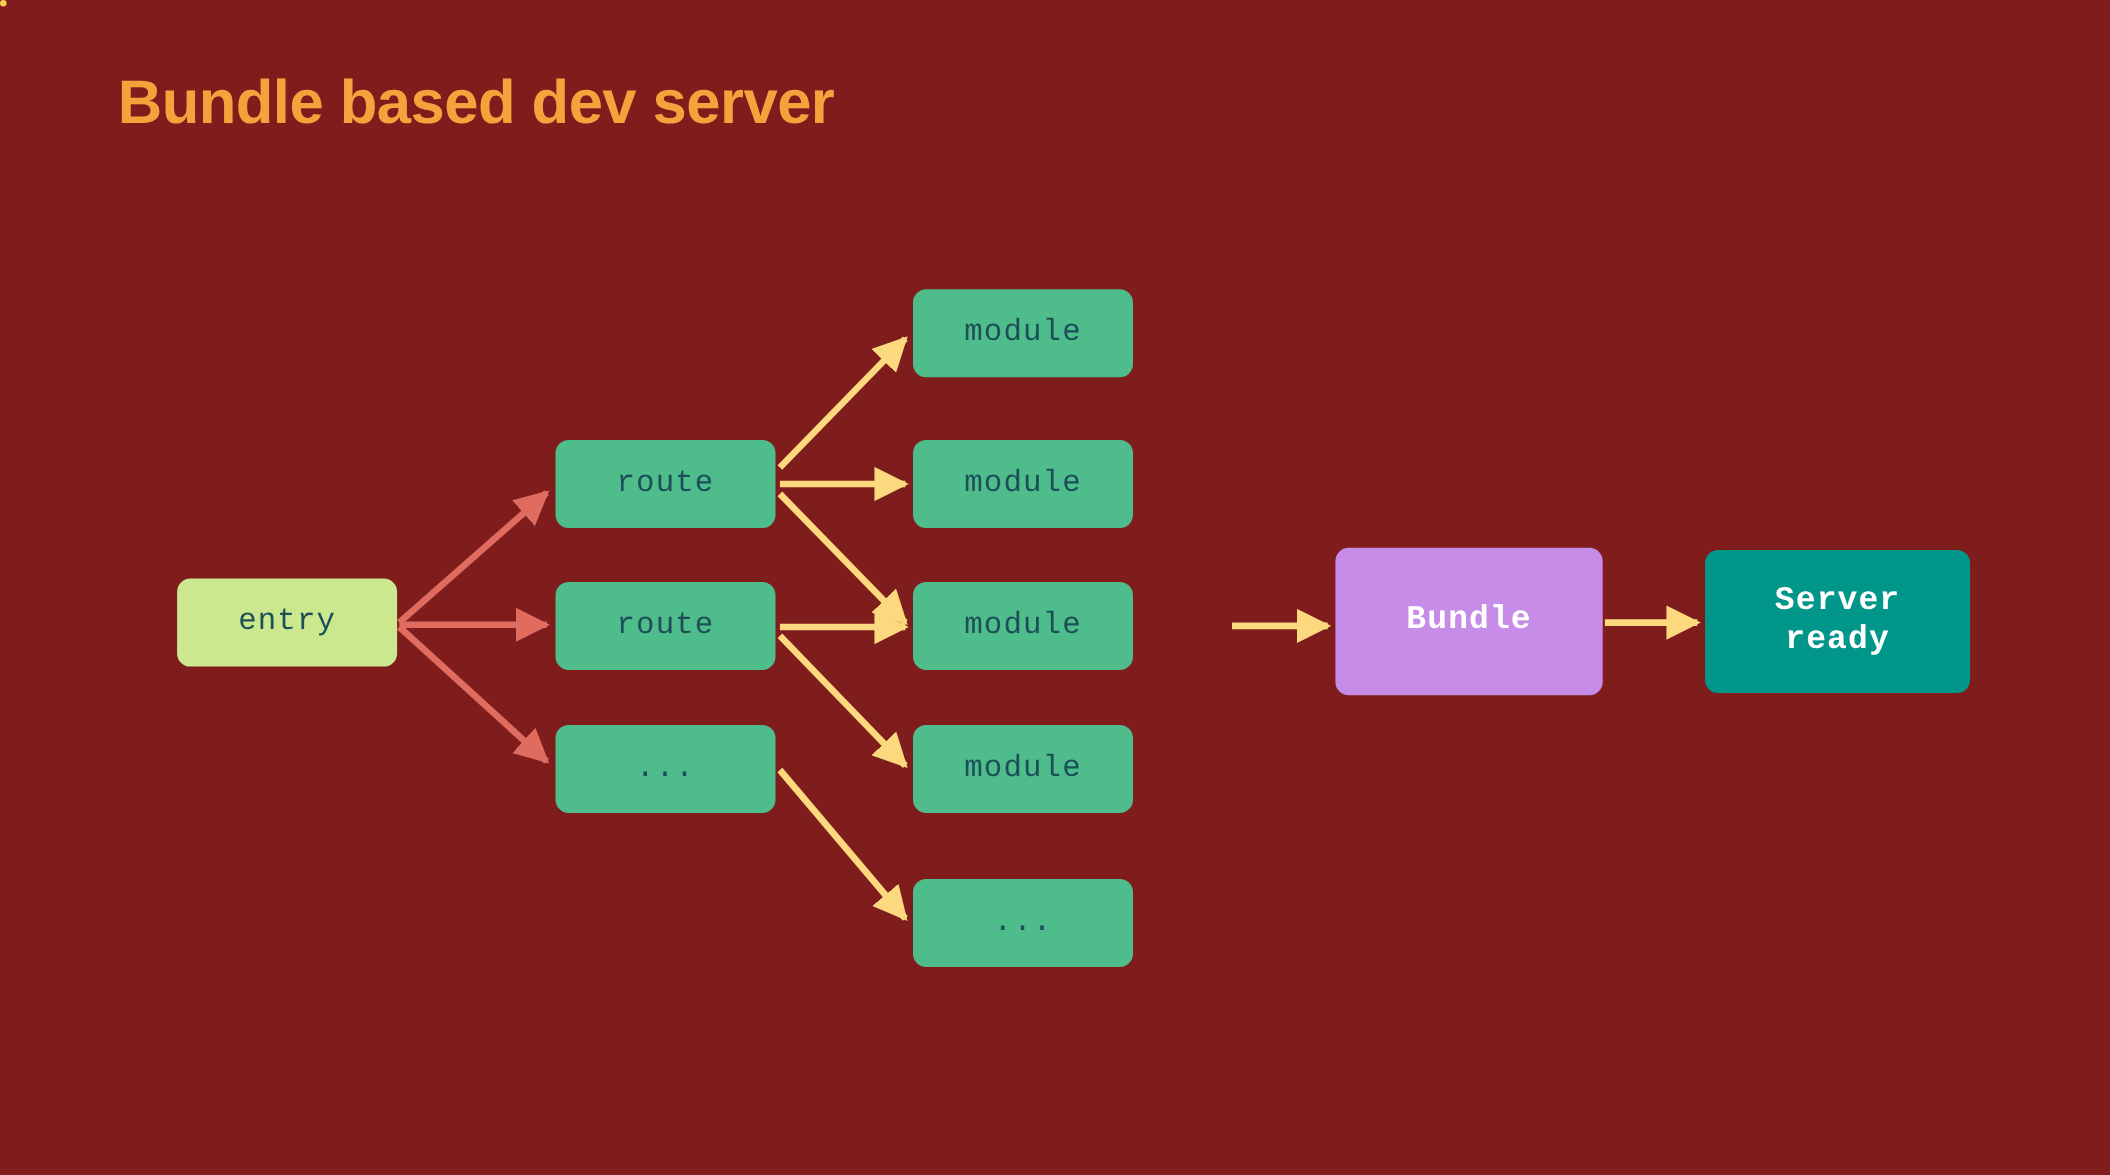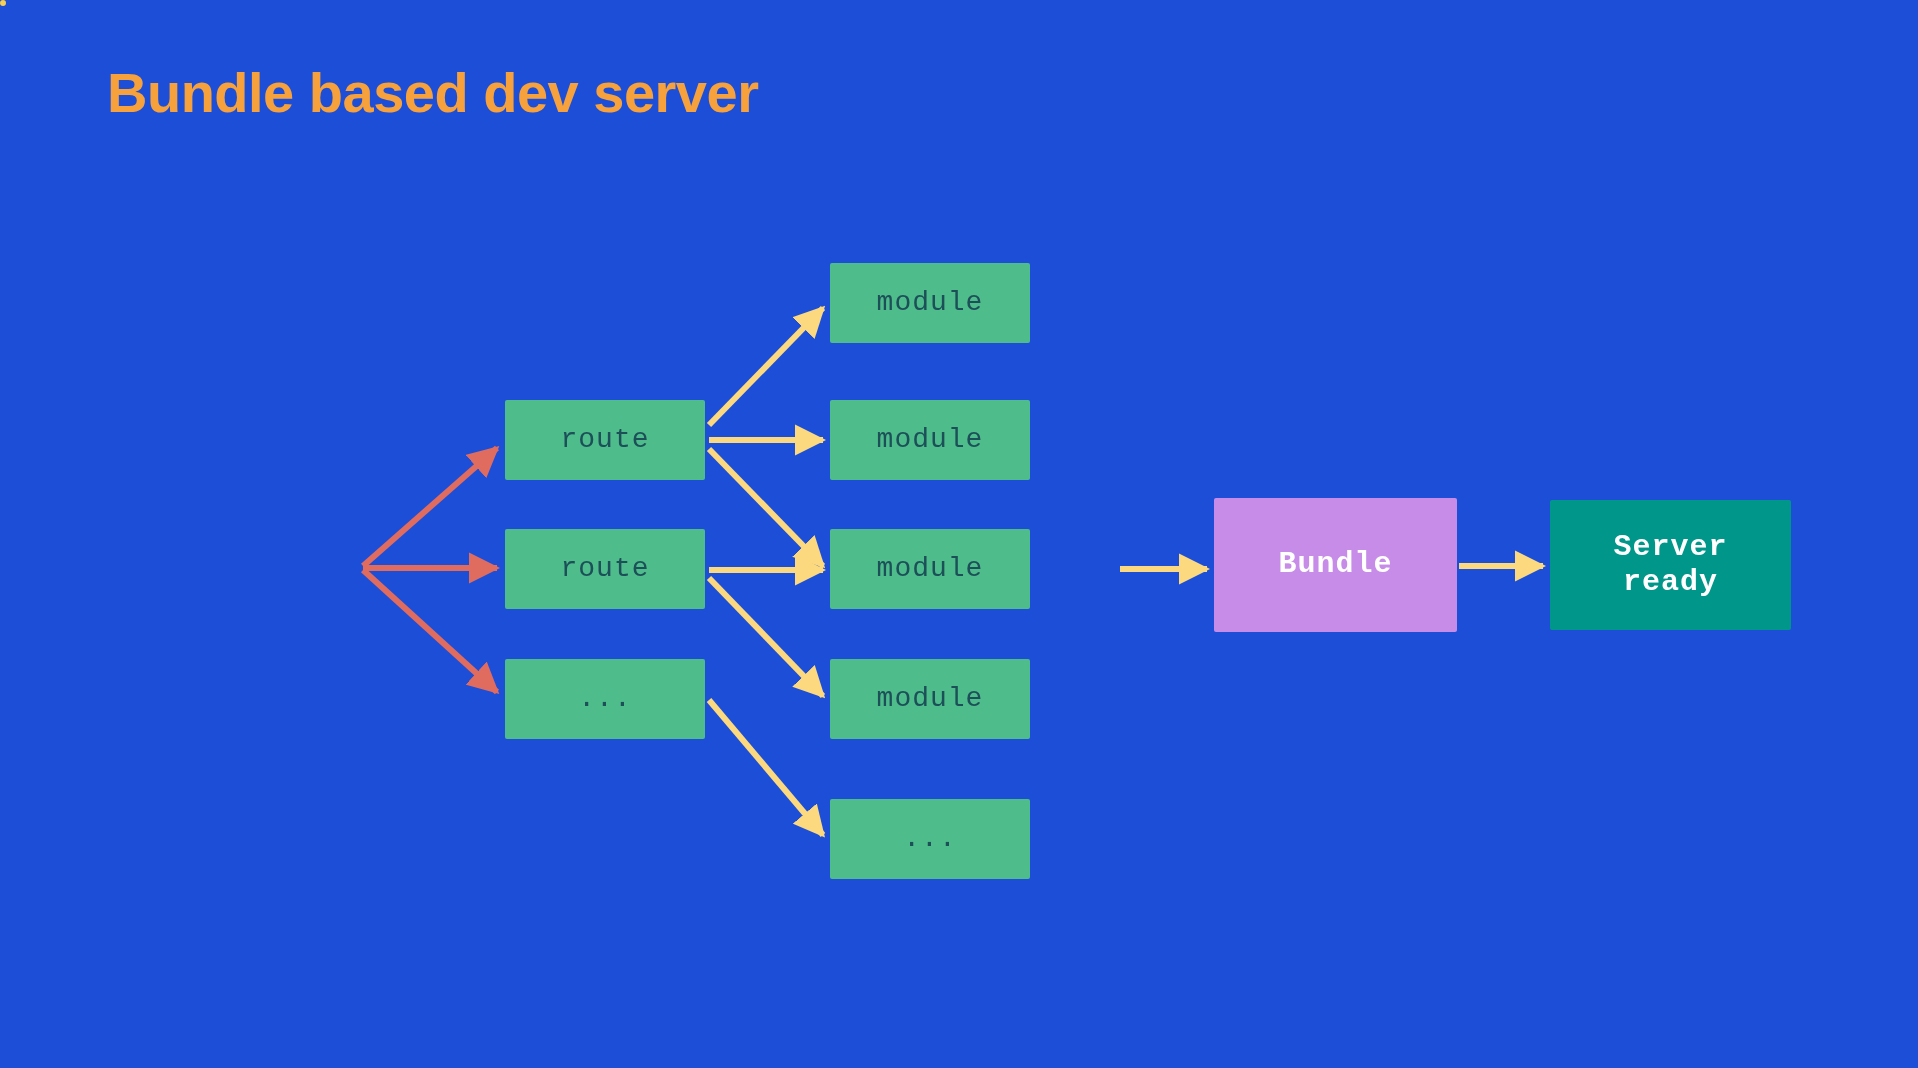--- a/index.html
+++ b/index.html
@@ -10,21 +10,21 @@
   body {
     width: 1918px;
     height: 1068px;
     overflow: hidden;
     font-family: "Liberation Sans", sans-serif;
   }
   #stage {
     position: relative;
     width: 1918px;
     height: 1068px;
-    background: #1d4ed8;
+    background: #7f1d1d;
   }
   #title {
     position: absolute;
     left: 107px;
     top: 60px;
     font-family: "Liberation Sans", sans-serif;
     font-size: 56px;
     font-weight: 600;
     letter-spacing: -0.5px;
     color: #f6a13c;
@@ -41,21 +41,21 @@
   .group-box {
     position: absolute;
     border: 3px solid #f7cf53;
     border-radius: 72px;
     box-sizing: border-box;
     background: transparent;
   }
   .node {
     position: absolute;
     box-sizing: border-box;
-    border-radius: 2px;
+    border-radius: 12px;
     display: flex;
     align-items: center;
     justify-content: center;
     text-align: center;
     font-family: "Liberation Mono", monospace;
     font-size: 28px;
     line-height: 1.18;
     letter-spacing: 1px;
     white-space: pre-line;
   }
@@ -115,20 +115,21 @@
 
     <line x1="709" y1="578" x2="823" y2="696" stroke="#fcd97e" stroke-width="6" marker-end="url(#arrow-yellow)"></line>
 
     <line x1="709" y1="700" x2="823" y2="835" stroke="#fcd97e" stroke-width="6" marker-end="url(#arrow-yellow)"></line>
 
     <line x1="1120" y1="569" x2="1207" y2="569" stroke="#fcd97e" stroke-width="6" marker-end="url(#arrow-yellow)"></line>
 
     <line x1="1459" y1="566" x2="1543" y2="566" stroke="#fcd97e" stroke-width="6" marker-end="url(#arrow-yellow)"></line>
   </svg>
 
+  <div class="node node-entry" style="left:161px; top:526px; width:200px; height:80px;">entry</div>
 
   <div class="node node-green" style="left:505px; top:400px; width:200px; height:80px;">route</div>
 
   <div class="node node-green" style="left:505px; top:529px; width:200px; height:80px;">route</div>
 
   <div class="node node-green" style="left:505px; top:659px; width:200px; height:80px;">...</div>
 
   <div class="node node-green" style="left:830px; top:263px; width:200px; height:80px;">module</div>
 
   <div class="node node-green" style="left:830px; top:400px; width:200px; height:80px;">module</div>

